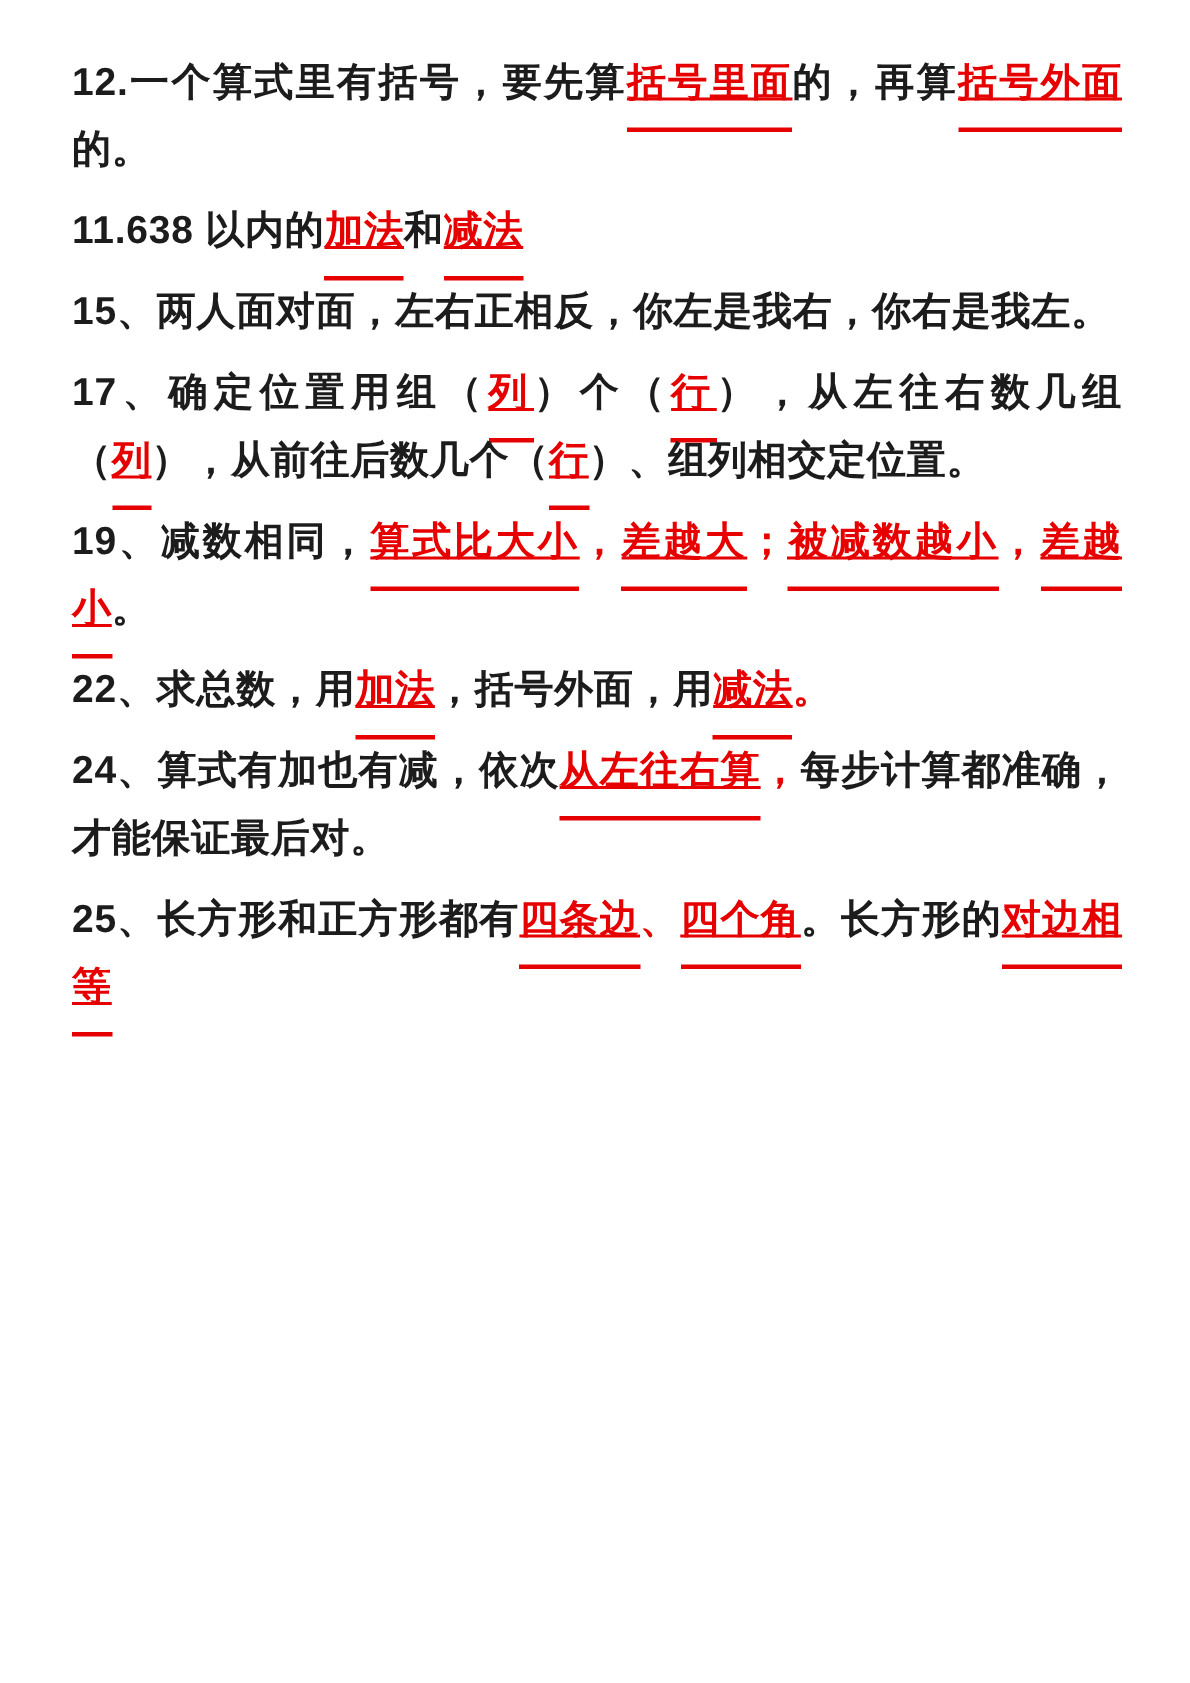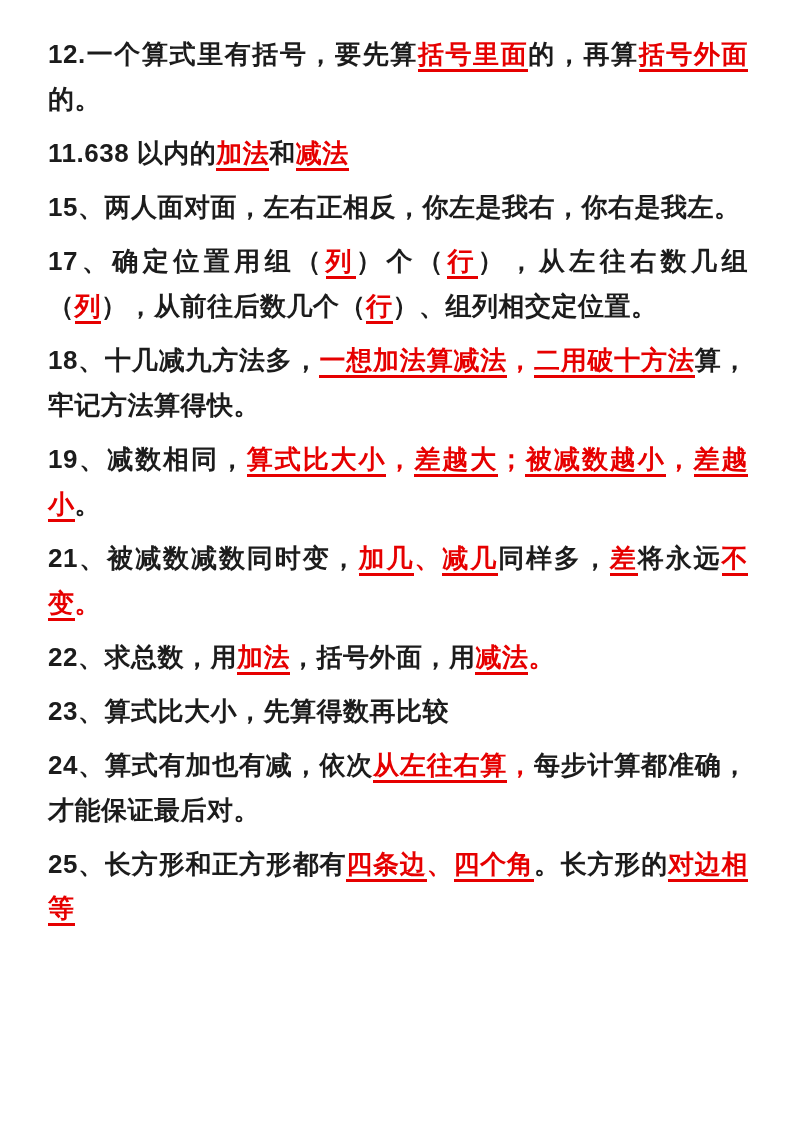--- a/index.html
+++ b/index.html
@@ -25,33 +25,31 @@
     text-align: justify;
     letter-spacing: 0.5px;
   }
   .note {
     margin: 0 0 9px 0;
   }
   .seg { white-space: pre-wrap; }
   .red { color: var(--accent-color, #e60000); }
   .u {
     border-bottom: 3px solid var(--accent-color, #e60000);
-    padding-bottom: 0;
+    padding-bottom: 16px;
+    text-decoration: underline;
   }
 </style>
 </head>
 <body style="background: rgb(255, 255, 255);">
 
 <main class="page">
   <section class="notes" id="notes-list">
       <p class="note"><span class="seg">12.一个算式里有括号，要先算</span><span class="seg red u">括号里面</span><span class="seg">的，再算</span><span class="seg red u">括号外面</span><span class="seg">的。</span></p>
       <p class="note"><span class="seg">11.638 以内的</span><span class="seg red u">加法</span><span class="seg">和</span><span class="seg red u">减法</span></p>
       <p class="note"><span class="seg">15、两人面对面，左右正相反，你左是我右，你右是我左。</span></p>
       <p class="note"><span class="seg">17、确定位置用组（</span><span class="seg red u">列</span><span class="seg">）个（</span><span class="seg red u">行</span><span class="seg">），从左往右数几组（</span><span class="seg red u">列</span><span class="seg">），从前往后数几个（</span><span class="seg red u">行</span><span class="seg">）、组列相交定位置。</span></p>
-      <p class="note"><span class="seg">18、十几减九方法多，</span><span class="seg red u">一想加法算减法</span><span class="seg red">，</span><span class="seg red u">二用破十方法</span><span class="seg">算，牢记方法算得快。</span></p>
       <p class="note"><span class="seg">19、减数相同，</span><span class="seg red u">算式比大小</span><span class="seg red">，</span><span class="seg red u">差越大</span><span class="seg red">；</span><span class="seg red u">被减数越小</span><span class="seg red">，</span><span class="seg red u">差越小</span><span class="seg">。</span></p>
-      <p class="note"><span class="seg">21、被减数减数同时变，</span><span class="seg red u">加几</span><span class="seg red">、</span><span class="seg red u">减几</span><span class="seg">同样多，</span><span class="seg red u">差</span><span class="seg">将永远</span><span class="seg red u">不变</span><span class="seg red">。</span></p>
       <p class="note"><span class="seg">22、求总数，用</span><span class="seg red u">加法</span><span class="seg">，括号外面，用</span><span class="seg red u">减法</span><span class="seg red">。</span></p>
-      <p class="note"><span class="seg">23、算式比大小，先算得数再比较</span></p>
       <p class="note"><span class="seg">24、算式有加也有减，依次</span><span class="seg red u">从左往右算</span><span class="seg red">，</span><span class="seg">每步计算都准确，才能保证最后对。</span></p>
       <p class="note"><span class="seg">25、长方形和正方形都有</span><span class="seg red u">四条边</span><span class="seg red">、</span><span class="seg red u">四个角</span><span class="seg">。长方形的</span><span class="seg red u">对边相等</span></p>
     </section>
 </main>
 
 </body></html>

